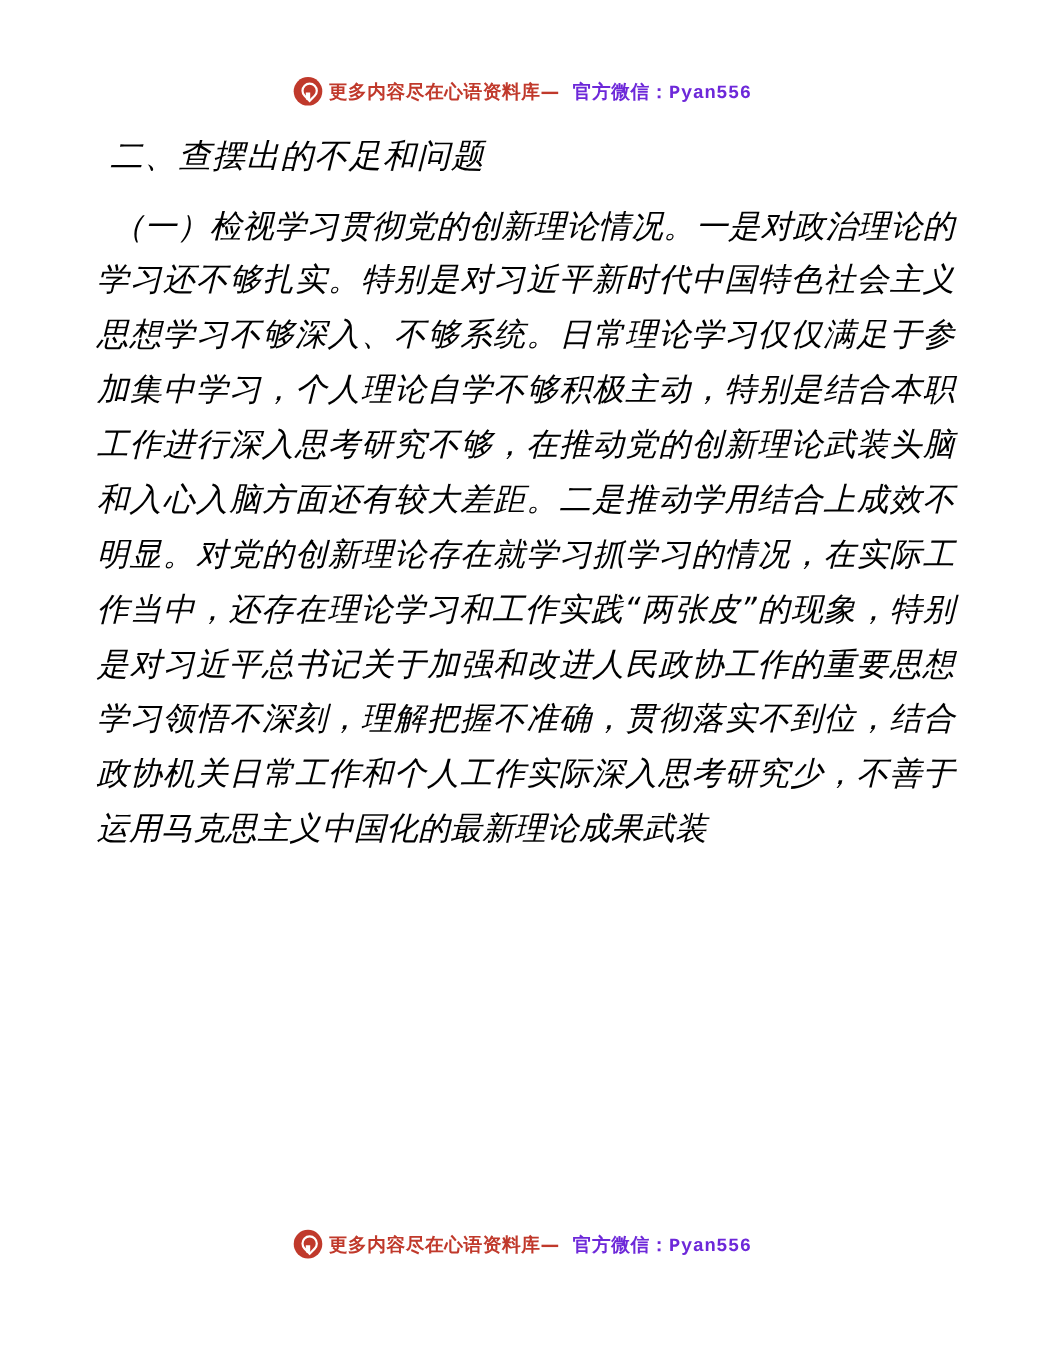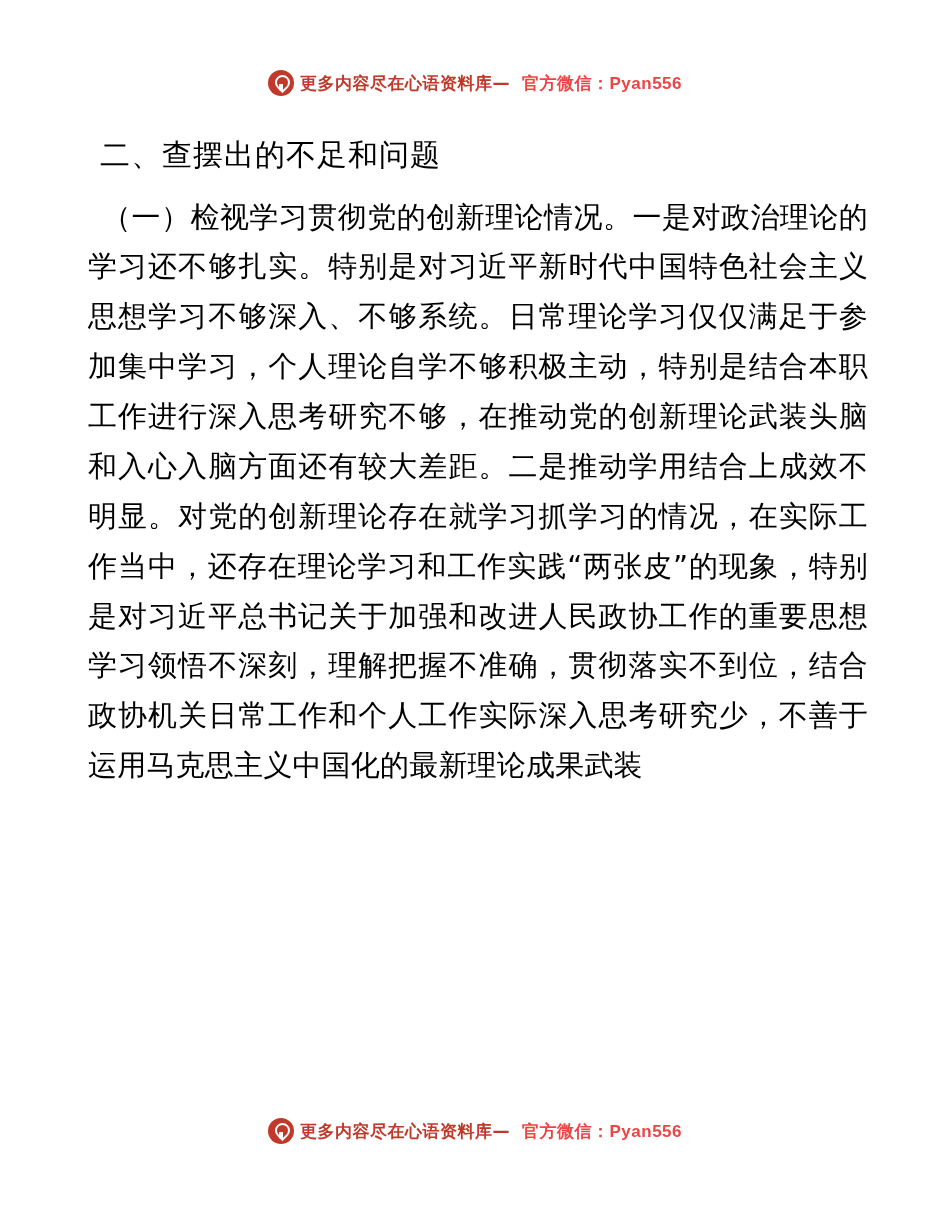--- a/index.html
+++ b/index.html
@@ -67,34 +67,35 @@
   }
 
   .banner-text {
     font-family: "DejaVu Sans", sans-serif;
     font-size: 17px;
     font-weight: bold;
     color: #c0392b;
     letter-spacing: 0.5px;
   }
   .banner-text-2 {
-    font-family: Liberation Sans, sans-serif;
+    font-family: Liberation Mono, monospace;
     font-size: 17px;
     font-weight: bold;
-    color: #ef4444;
+    color: #6d28d9;
     letter-spacing: 0.5px;
     margin-left: 6px;
   }
 
   
   .doc-body {
     position: absolute;
-    top: 132px;
+    top: 120px;
     left: 88px;
     width: 780px;
+    font-style: italic;
   }
   .heading {
     font-family: "DejaVu Sans", sans-serif;
     font-size: 30px;
     font-weight: normal;
     color: #000000;
     letter-spacing: 1px;
     line-height: 1.55;
     margin: 0 0 14px 0;
     text-indent: 12px;

